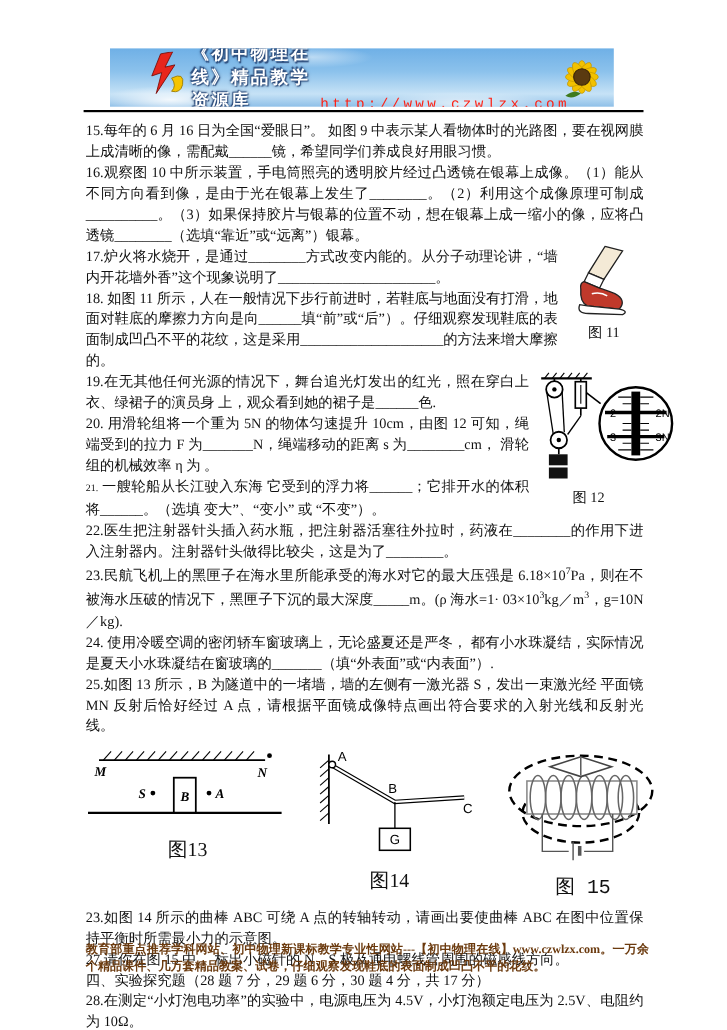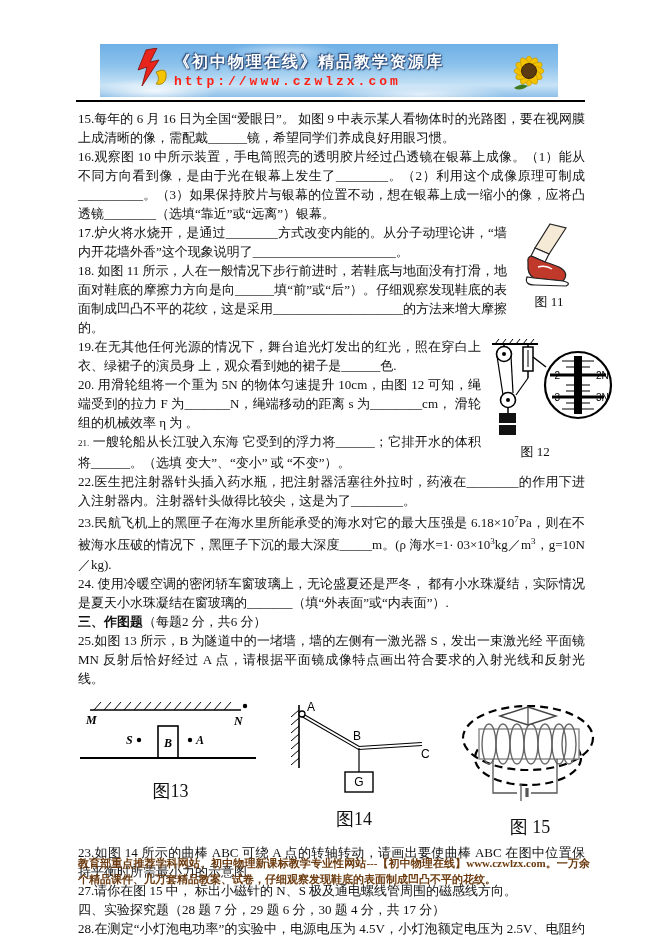--- a/index.html
+++ b/index.html
@@ -7,25 +7,25 @@
         font-family:"Liberation Serif",serif;color:#111;}
   
   .banner{position:absolute;left:100px;top:44px;width:458px;height:53px;overflow:hidden;
     background:
       radial-gradient(ellipse 90px 18px at 12% 88%, rgba(255,255,255,.85), rgba(255,255,255,0) 70%),
       radial-gradient(ellipse 120px 16px at 70% 95%, rgba(255,255,255,.7), rgba(255,255,255,0) 70%),
       radial-gradient(ellipse 80px 14px at 40% 15%, rgba(255,255,255,.5), rgba(255,255,255,0) 70%),
       linear-gradient(180deg,#6fb0e6 0%,#8cc2ec 40%,#c6e2f6 78%,#8fc0e8 100%);
     display:flex;align-items:center;}
   .logo-wrap{margin-left:32px;flex:0 0 auto;}
-  .banner-text{flex:1;display:flex;flex-direction:column;align-items:flex-start;margin-right:40px;}
+  .banner-text{flex:1;display:flex;flex-direction:row;align-items:flex-end;margin-right:40px;}
   .banner-title{color:#fff;font-weight:bold;font-size:16px;letter-spacing:2px;
     font-family:"Liberation Sans",sans-serif;
     text-shadow:1px 1px 1px #2a4a7a,-1px -1px 1px #2a4a7a,0 0 3px #1d3a66;}
-  .banner-url{color:#ff1f12;font-size:13px;font-weight:bold;letter-spacing:3px;margin-top:1px;
+  .banner-url{color:#ff1f12;font-size:13px;font-weight:normal;letter-spacing:3px;margin-top:1px;
     font-family:"Liberation Mono",monospace;}
   .sunflower{position:absolute;right:8px;bottom:1px;}
   
   .top-rule{position:absolute;left:76px;top:100px;width:509px;height:0;border-top:2px solid #000;}
   
   .content{position:absolute;left:78px;top:109px;width:507px;font-size:13px;line-height:19px;
     text-align:justify;}
   .q{margin:0;}
   .small-num{font-size:9px;}
   .sec-bold{font-weight:bold;}
@@ -35,21 +35,21 @@
   .fig11-box{width:72px;margin-left:6px;text-align:center;}
   .fig12-box{width:100px;margin-left:4px;}
   .fig12-box svg{margin-right:-32px;}
   .fig-caption{display:block;line-height:16px;}
   
   .fig-row{display:flex;align-items:flex-start;margin-top:12px;margin-bottom:6px;}
   .fig-col{display:flex;flex-direction:column;}
   .fig-col .flabel{text-align:center;font-size:18px;margin-top:10px;}
   .col13{width:185px;}
   .col14{width:150px;margin-left:16px;}
-  .col15{width:150px;margin-left:26px;}
+  .col15{width:150px;margin-left:26px;font-family:Liberation Mono, monospace;}
   
   .footer{position:absolute;left:78px;top:856px;width:512px;font-size:11px;line-height:15.5px;
     font-weight:bold;color:#6b3a0e;text-align:justify;}
 </style>
 </head>
 <body>
 
 <div class="page">
 
   <div class="banner">
@@ -161,21 +161,20 @@
       </svg>
       <span class="fig-caption">图 12</span>
     </div>
     <p class="q">19.在无其他任何光源的情况下，舞台追光灯发出的红光，照在穿白上衣、绿裙子的演员身 上，观众看到她的裙子是______色.</p>
     <p class="q">20. 用滑轮组将一个重为 5N 的物体匀速提升 10cm，由图 12 可知，绳端受到的拉力 F 为_______N，绳端移动的距离 s 为________cm， 滑轮组的机械效率 η 为 。</p>
     <p class="q"><span class="small-num">21.</span><span> 一艘轮船从长江驶入东海 它受到的浮力将______；它排开水的体积将______。（选填 变大”、“变小” 或 “不变”）。</span></p>
     <p class="q">22.医生把注射器针头插入药水瓶，把注射器活塞往外拉时，药液在________的作用下进入注射器内。注射器针头做得比较尖，这是为了________。</p>
     <p class="q"><span>23.民航飞机上的黑匣子在海水里所能承受的海水对它的最大压强是 6.18×10</span><sup>7</sup><span>Pa，则在不被海水压破的情况下，黑匣子下沉的最大深度_____m。(ρ 海水=1· 03×10</span><sup>3</sup><span>kg／m</span><sup>3</sup><span>，g=10N／kg).</span></p>
     <p class="q">24. 使用冷暖空调的密闭轿车窗玻璃上，无论盛夏还是严冬， 都有小水珠凝结，实际情况是夏天小水珠凝结在窗玻璃的_______（填“外表面”或“内表面”）.</p>
 
-    <p class="q"><span class="sec-bold">三、作图题</span><span>（每题2 分，共6 分）</span></p>
     <p class="q">25.如图 13 所示，B 为隧道中的一堵墙，墙的左侧有一激光器 S，发出一束激光经 平面镜 MN 反射后恰好经过 A 点，请根据平面镜成像特点画出符合要求的入射光线和反射光线。</p>
 
     <div class="fig-row">
 
       <div class="fig-col col13">
         <svg width="185" height="72" viewBox="0 0 185 72">
           <line x1="12" y1="10" x2="163" y2="10" stroke="#000" stroke-width="1.6"></line>
           <g stroke="#000" stroke-width="1">
             <line x1="16" y1="10" x2="23" y2="2"></line>
               <line x1="26" y1="10" x2="33" y2="2"></line>

